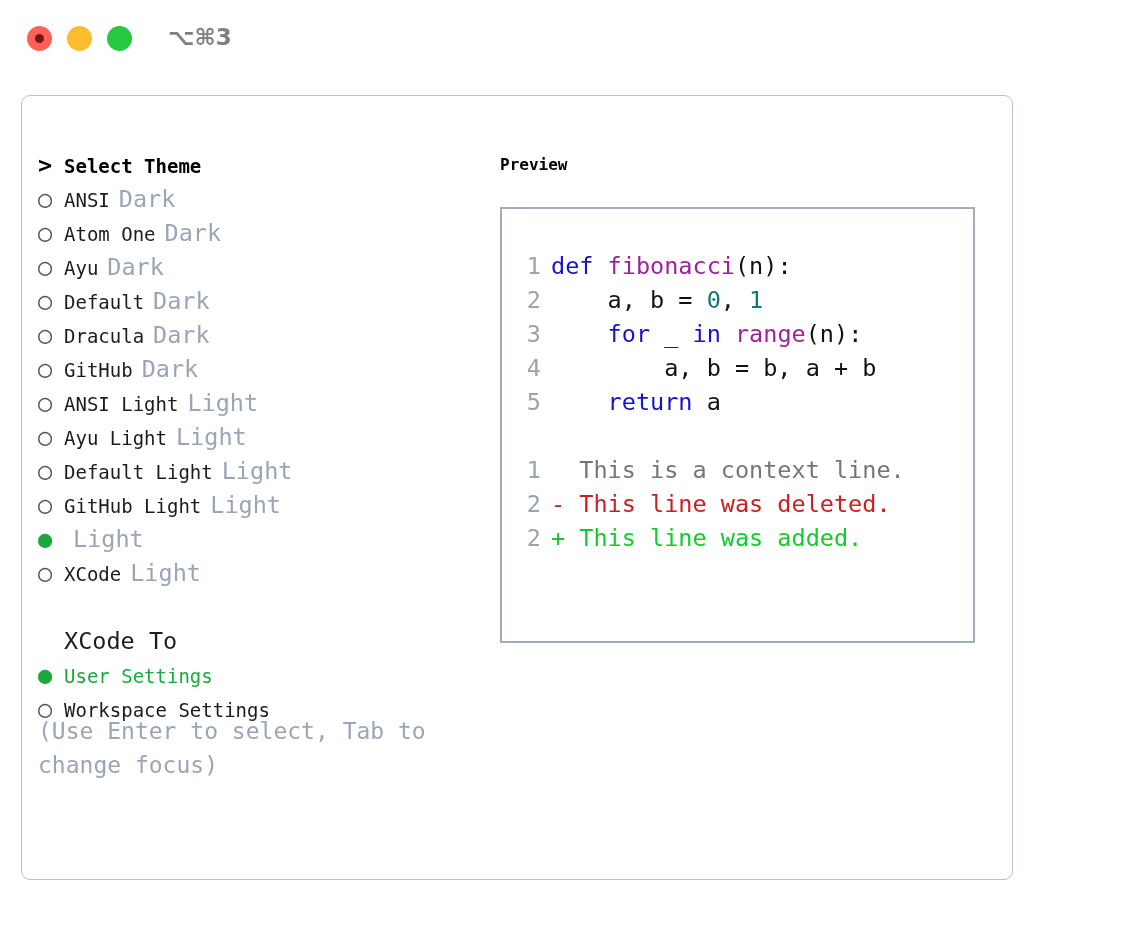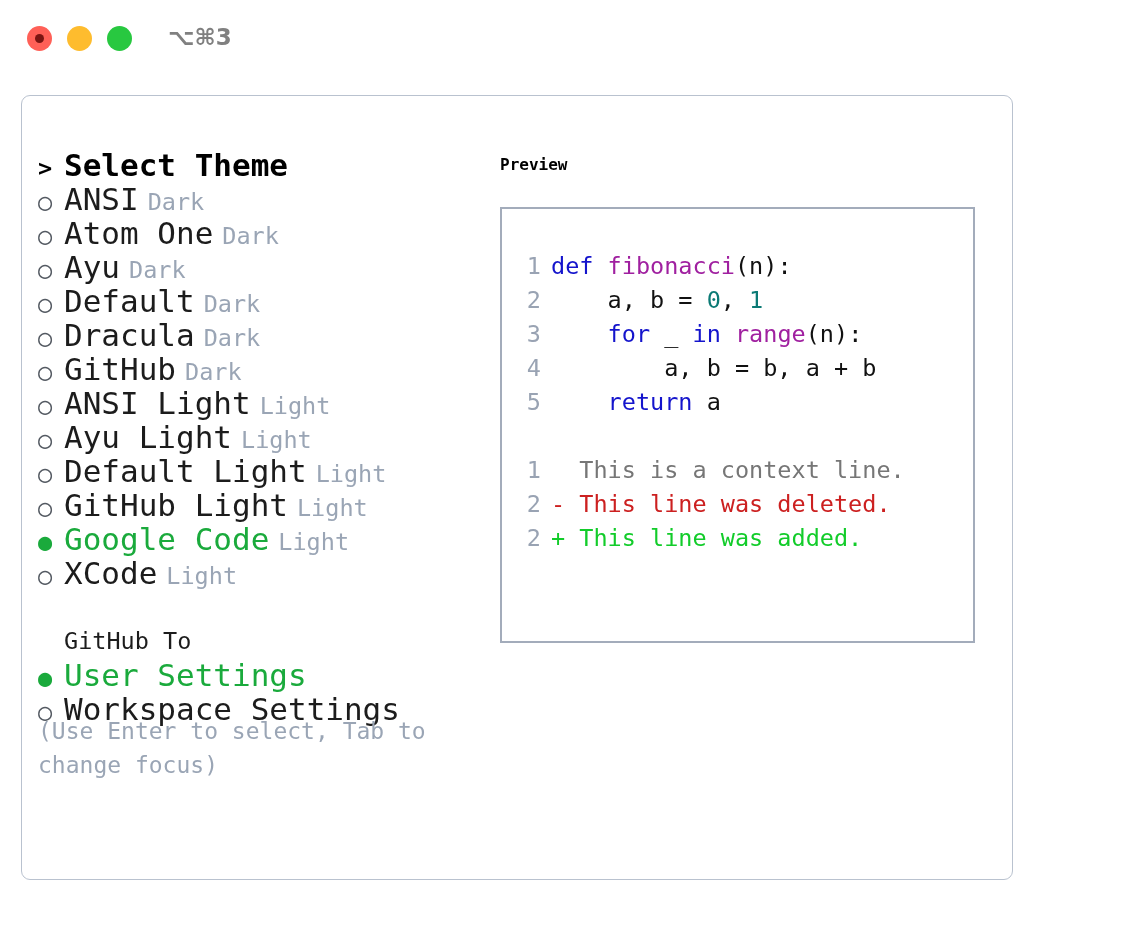--- a/index.html
+++ b/index.html
@@ -103,21 +103,21 @@
     width: 26px;
     flex: 0 0 26px;
     text-align: left;
     font-size: 23.5px;
     color: #1c1c1c;
   }
   .marker.radio-off { color: #555b63; }
   .marker.radio-on { color: #1aaa3c; }
   .marker.blank { color: transparent; }
   .row-title {
-    font-size: 31px;
+    font-size: 19px;
   }
   .header-row .row-title {
     font-weight: bold;
     color: #000000;
   }
   .header-row .marker {
     font-weight: bold;
     color: #000000;
   }
   .row-cat {
@@ -213,27 +213,27 @@
             <div class="list-row"><span class="marker radio-off">○</span><span class="row-title">ANSI</span><span class="row-cat">Dark</span></div>
             <div class="list-row"><span class="marker radio-off">○</span><span class="row-title">Atom One</span><span class="row-cat">Dark</span></div>
             <div class="list-row"><span class="marker radio-off">○</span><span class="row-title">Ayu</span><span class="row-cat">Dark</span></div>
             <div class="list-row"><span class="marker radio-off">○</span><span class="row-title">Default</span><span class="row-cat">Dark</span></div>
             <div class="list-row"><span class="marker radio-off">○</span><span class="row-title">Dracula</span><span class="row-cat">Dark</span></div>
             <div class="list-row"><span class="marker radio-off">○</span><span class="row-title">GitHub</span><span class="row-cat">Dark</span></div>
             <div class="list-row"><span class="marker radio-off">○</span><span class="row-title">ANSI Light</span><span class="row-cat">Light</span></div>
             <div class="list-row"><span class="marker radio-off">○</span><span class="row-title">Ayu Light</span><span class="row-cat">Light</span></div>
             <div class="list-row"><span class="marker radio-off">○</span><span class="row-title">Default Light</span><span class="row-cat">Light</span></div>
             <div class="list-row"><span class="marker radio-off">○</span><span class="row-title">GitHub Light</span><span class="row-cat">Light</span></div>
-            <div class="list-row row-selected"><span class="marker radio-on">●</span><span class="row-title">Google Code</span><span class="row-cat">Light</span></div>
+            <div class="list-row row-selected"><span class="marker radio-on">●</span><span class="row-cat">Light</span></div>
             <div class="list-row"><span class="marker radio-off">○</span><span class="row-title">XCode</span><span class="row-cat">Light</span></div>
           </div>
 
         <div class="list-row" style="margin-top:34px;">
           <span class="marker blank">&nbsp;</span>
-          <span class="section-label">GitHub To</span>
+          <span class="section-label">XCode To</span>
         </div>
 
         <div id="apply-list">
             <div class="list-row row-selected"><span class="marker radio-on">●</span><span class="row-title">User Settings</span></div>
             <div class="list-row"><span class="marker radio-off">○</span><span class="row-title">Workspace Settings</span></div>
           </div>
       </div>
 
       <div class="help-text">(Use Enter to select, Tab to change focus)</div>
 

